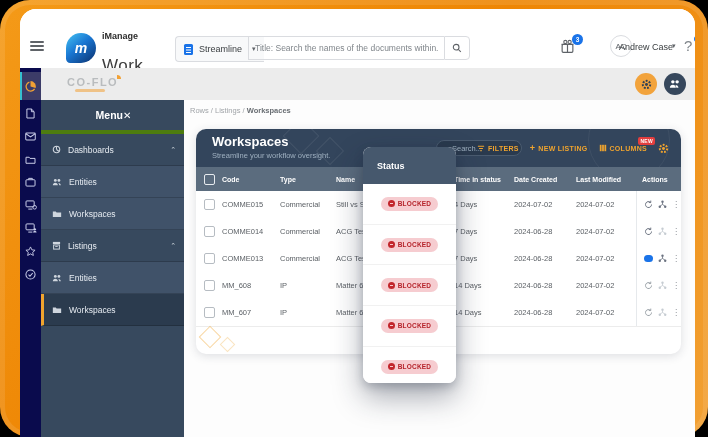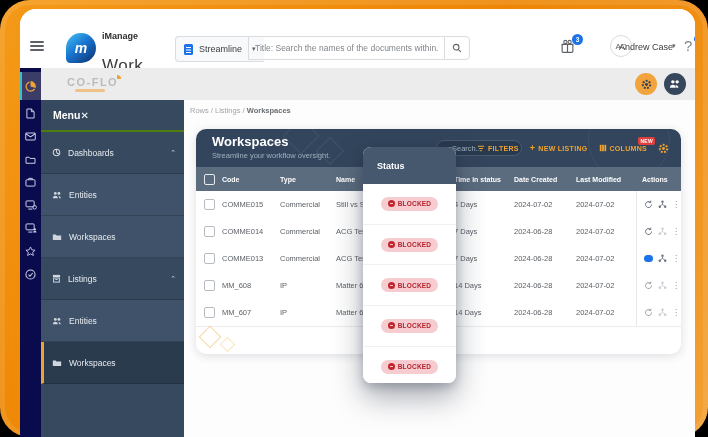--- a/index.html
+++ b/index.html
@@ -48,25 +48,25 @@
   .fab{width:22px;height:22px;border-radius:50%;display:flex;align-items:center;justify-content:center;cursor:pointer;}
   .fab.orange{right:38px;top:5px;background:#f2a33c;color:#2f4156;}
   .fab.navy{right:9px;top:5px;background:#36475c;color:#fff;}
   
   .rail{left:0;top:59px;width:21px;bottom:0;background:#0a0b4d;}
   .rail-active{left:0;top:4px;width:21px;height:28px;background:#3c3c68;display:flex;align-items:center;justify-content:center;}
   .rail-active:before{content:"";position:absolute;left:0;top:0;bottom:0;width:2px;background:#35c0cf;}
   .rail-ico{left:0;width:21px;height:16px;display:flex;align-items:center;justify-content:center;color:#c9cde8;cursor:pointer;}
   
   .menu{left:21px;top:91px;width:143px;bottom:0;background:#37495e;}
-  .menu-head{height:30px;display:flex;align-items:center;justify-content:flex-start;padding:0 10px 0 12px;
-             border-bottom:2px solid #4d7c0f;}
+  .menu-head{height:30px;display:flex;align-items:center;justify-content:center;padding:0 10px 0 12px;
+             border-bottom:4px solid #4d7c0f;}
   .menu-title{color:#fff;font-size:10.5px;font-weight:bold;}
   .menu-x{color:#fff;font-size:10px;cursor:pointer;}
-  .mi{height:42px;display:flex;align-items:center;gap:7px;padding:0 8px 0 11px;color:#e6ebf1;font-size:8.5px;cursor:pointer;
+  .mi{height:32px;display:flex;align-items:center;gap:7px;padding:0 8px 0 11px;color:#e6ebf1;font-size:8.5px;cursor:pointer;
       border-bottom:1px solid rgba(0,0,0,0.18);position:relative;box-sizing:border-box;}
   .mi .chev{margin-left:auto;font-size:7px;color:#cfd6de;}
   .mi.child{background:#405269;}
   .mi.active{background:#2b3b4e;border-left:3px solid #f0a42e;padding-left:8px;}
   .mi svg{flex:0 0 auto;color:#cfd6de;}
   
   .main{left:164px;top:91px;right:0;bottom:0;background:#fdfdfd;}
   .crumbs{left:6px;top:6px;font-size:7.5px;color:#a0a4a8;}
   .crumbs b{color:#696e73;font-weight:bold;}
   

